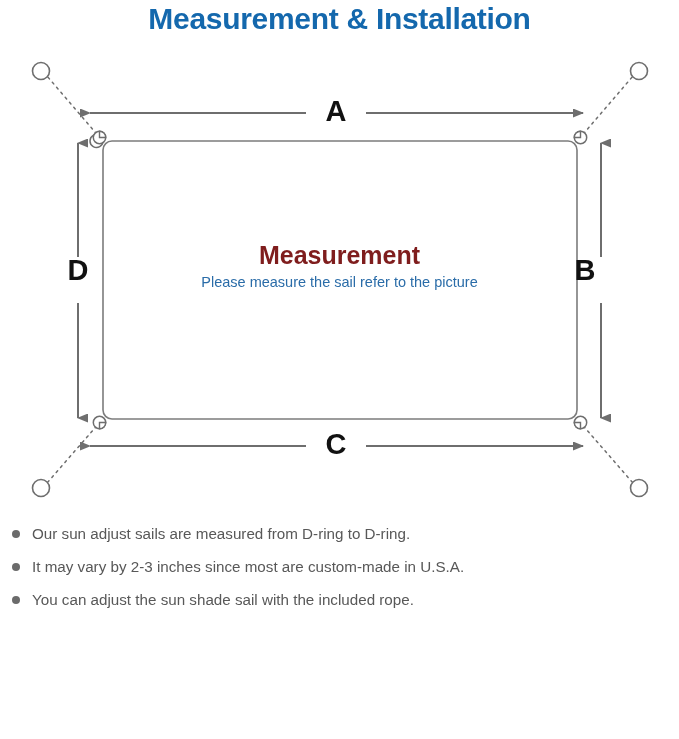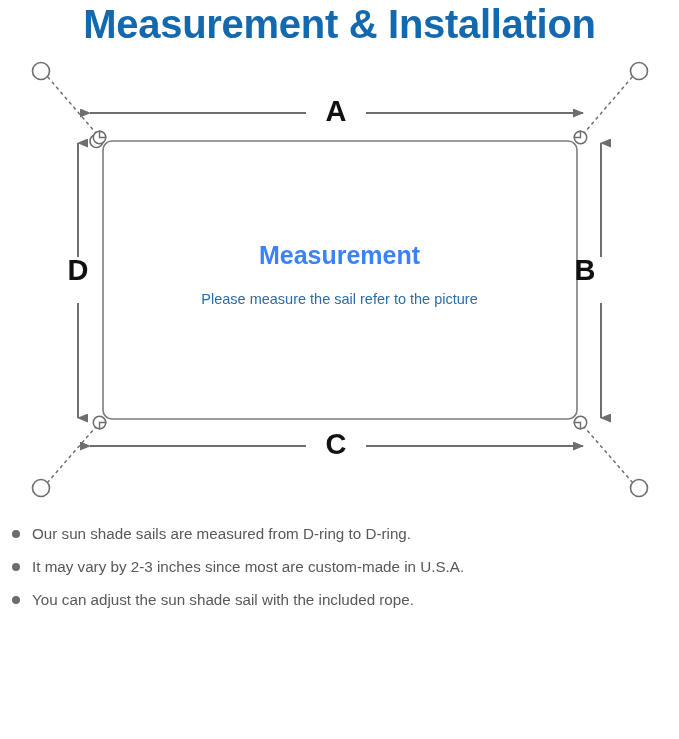--- a/index.html
+++ b/index.html
@@ -16,21 +16,21 @@
   }
 
   
   #title {
     position: absolute;
     left: 0;
     top: 2px;
     width: 679px;
     text-align: center;
     font-family: "Liberation Sans", sans-serif;
-    font-size: 40px;
+    font-size: 30px;
     font-weight: bold;
     color: #1468ad;
     letter-spacing: -0.3px;
     white-space: nowrap;
   }
 
   
   #diagram {
     position: absolute;
     left: 0;
@@ -61,25 +61,25 @@
     position: absolute;
     left: 0;
     top: 196px;
     width: 679px;
     text-align: center;
   }
   #center-title {
     font-family: "Liberation Sans", sans-serif;
     font-size: 25px;
     font-weight: bold;
-    color: #3b82f6;
+    color: #7f1d1d;
     letter-spacing: 0px;
   }
   #center-sub {
-    margin-top: 21px;
+    margin-top: 4px;
     font-family: "Liberation Sans", sans-serif;
     font-size: 14.5px;
     font-weight: normal;
     color: #2a6ca8;
   }
 
   
   #notes {
     position: absolute;
     left: 0;
@@ -174,21 +174,21 @@
 
   <div id="center-block">
     <div id="center-title">Measurement</div>
     <div id="center-sub">Please measure the sail refer to the picture</div>
   </div>
 </div>
 
 <div id="notes">
   <div class="note">
     <span class="bullet"></span>
-    <span>Our sun shade sails are measured from D-ring to D-ring.</span>
+    <span>Our sun adjust sails are measured from D-ring to D-ring.</span>
   </div>
   <div class="note">
     <span class="bullet"></span>
     <span>It may vary by 2-3 inches since most are custom-made in U.S.A.</span>
   </div>
   <div class="note">
     <span class="bullet"></span>
     <span>You can adjust the sun shade sail with the included rope.</span>
   </div>
 </div>

